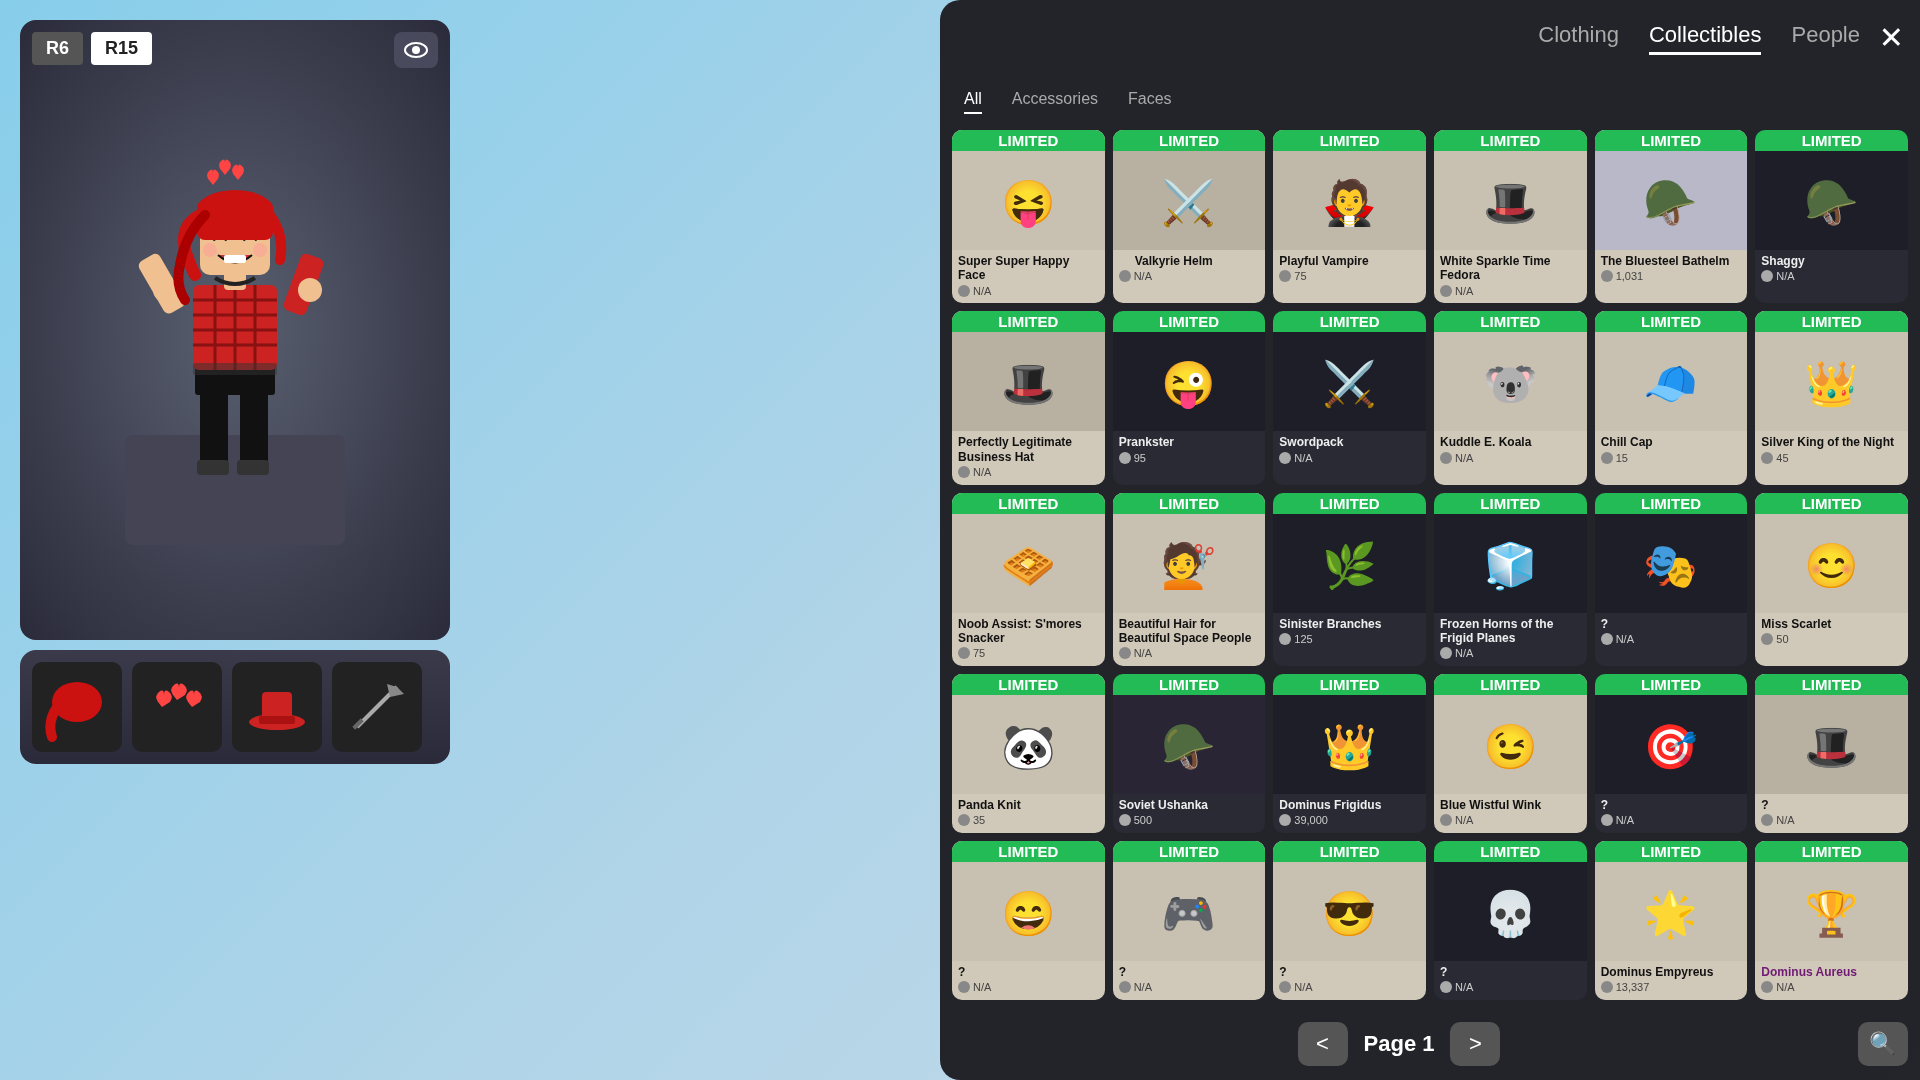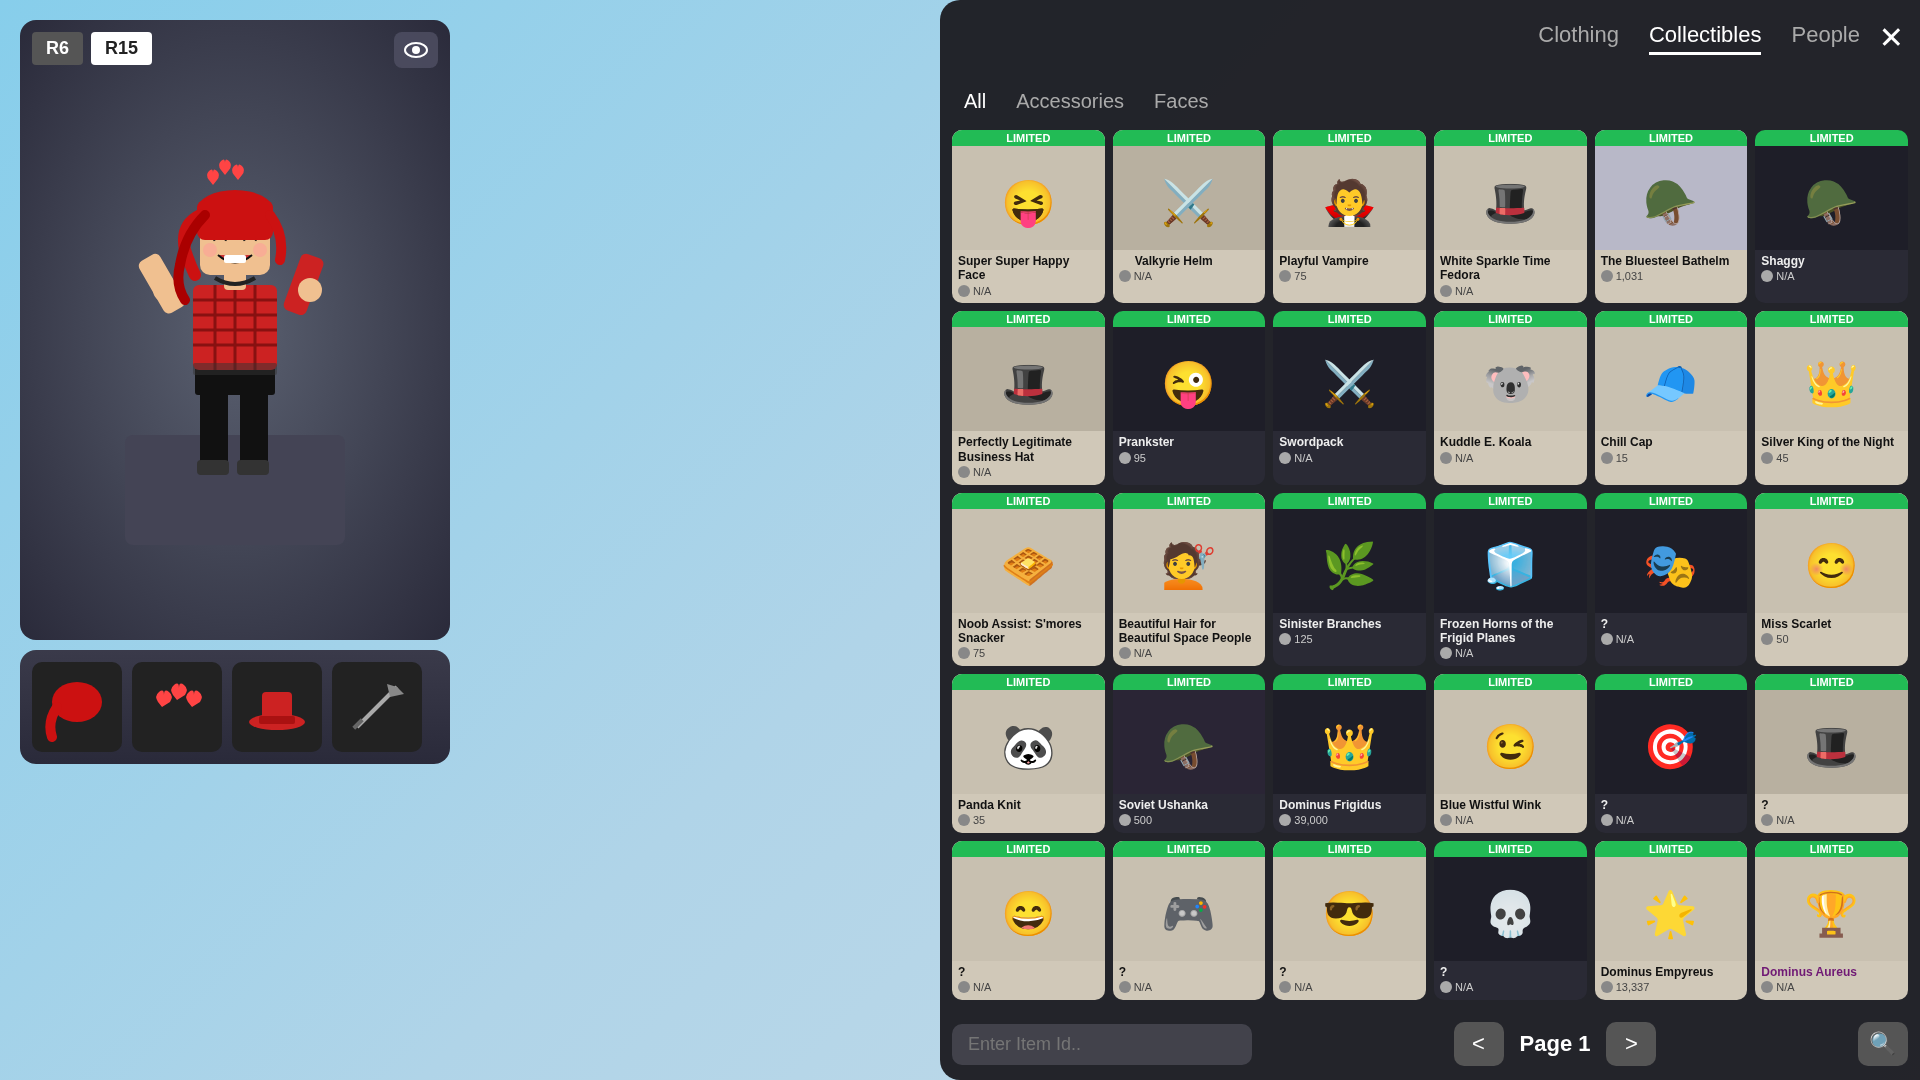--- a/index.html
+++ b/index.html
@@ -159,23 +159,23 @@
     
     .sub-tabs {
       position: absolute;
       top: 90px;
       left: 24px;
       display: flex;
       gap: 30px;
     }
     .sub-tab {
       color: #aaa;
-      font-size: 20px;
+      font-size: 16px;
       cursor: pointer;
-      padding-bottom: 18px;
+      padding-bottom: 4px;
     }
     .sub-tab.active {
       color: #fff;
       border-bottom: 2px solid #fff;
     }
 
     
     .items-grid {
       position: absolute;
       top: 130px;
@@ -198,21 +198,21 @@
       flex-direction: column;
     }
     .item-card.dark-bg { background: #2a2a35; }
 
     .limited-badge {
       position: absolute;
       top: 0;
       left: 0;
       right: 0;
       padding: 2px 6px;
-      font-size: 11px;
+      font-size: 15px;
       font-weight: bold;
       text-align: center;
       z-index: 2;
     }
     .limited-badge.green { background: #22bb55; color: #fff; }
 
     .item-info {
       padding: 4px 6px 6px;
     }
     .item-name {
@@ -794,21 +794,20 @@
       <div class="item-name" style="color:#701a75;">Dominus Aureus</div>
       <div class="item-price" style="color:#444;">
         <span style="width:12px;height:12px;background:#888;border-radius:50%;display:inline-block;flex-shrink:0;"></span>
         N/A
       </div>
     </div>
   </div>
     </div>
 
   <div class="bottom-bar">
-    <input class="item-id-input" type="text" placeholder="Enter Item Id.." style="">
     <div class="page-nav">
       <button class="nav-btn">&lt;</button>
       <span class="page-label">Page 1</span>
       <button class="nav-btn">&gt;</button>
     </div>
     <button class="zoom-btn">🔍</button>
   </div>
 </div>
 
 </body></html>

